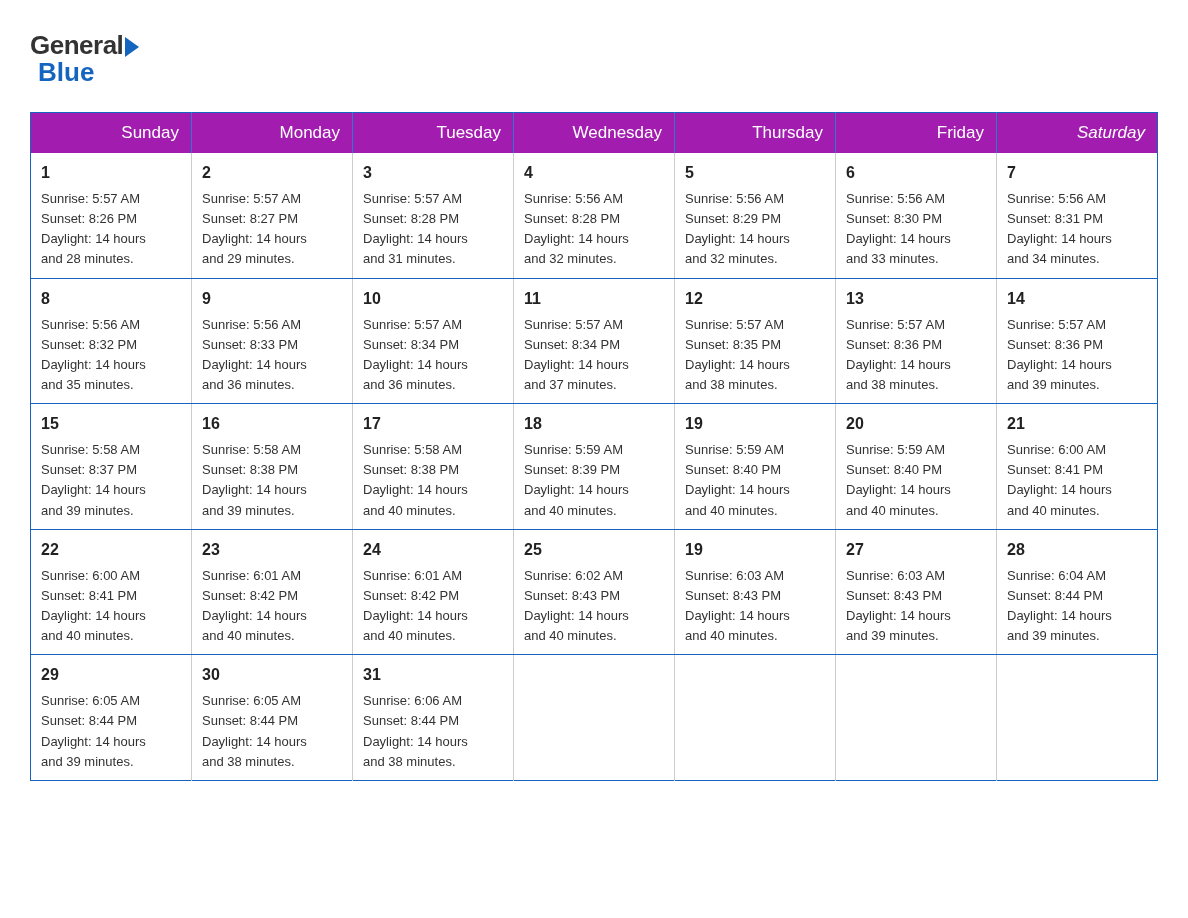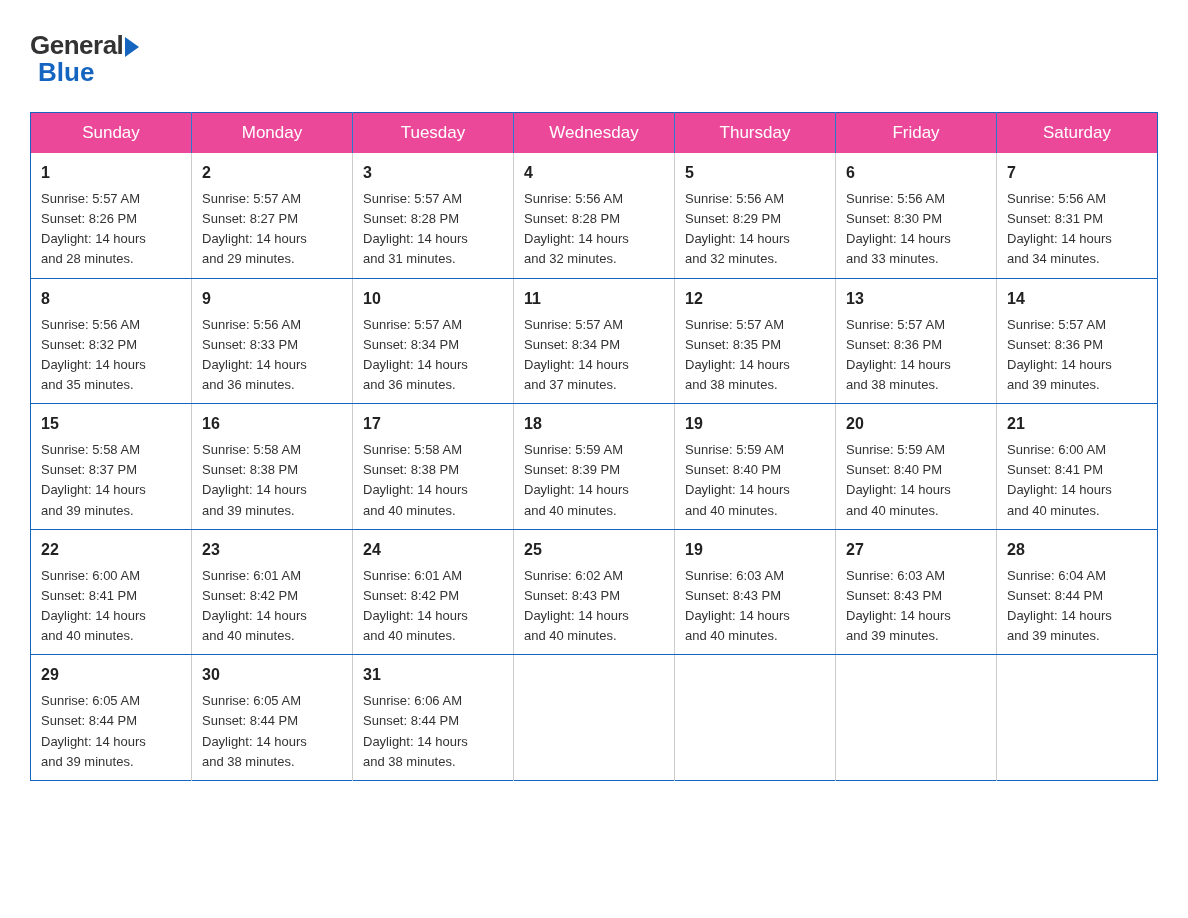--- a/index.html
+++ b/index.html
@@ -60,30 +60,31 @@
       font-size: 22px;
       color: #444;
       margin-top: 4px;
     }
     .calendar {
       width: 100%;
       border-collapse: collapse;
       border: 1px solid #1565c0;
     }
     .calendar th {
-      background-color: #ec4899;
+      background-color: #a21caf;
       color: #fff;
       font-size: 17px;
       font-weight: normal;
       padding: 10px 12px;
-      text-align: center;
+      text-align: right;
       border-right: 1px solid #2a78d0;
     }
     .calendar th:last-child {
       border-right: none;
+      font-style: italic;
     }
     .calendar td {
       vertical-align: top;
       padding: 8px 10px;
       border-right: 1px solid #ccc;
       border-bottom: 1px solid #1565c0;
       width: 14.28%;
       min-height: 100px;
       font-size: 13px;
       color: #333;

